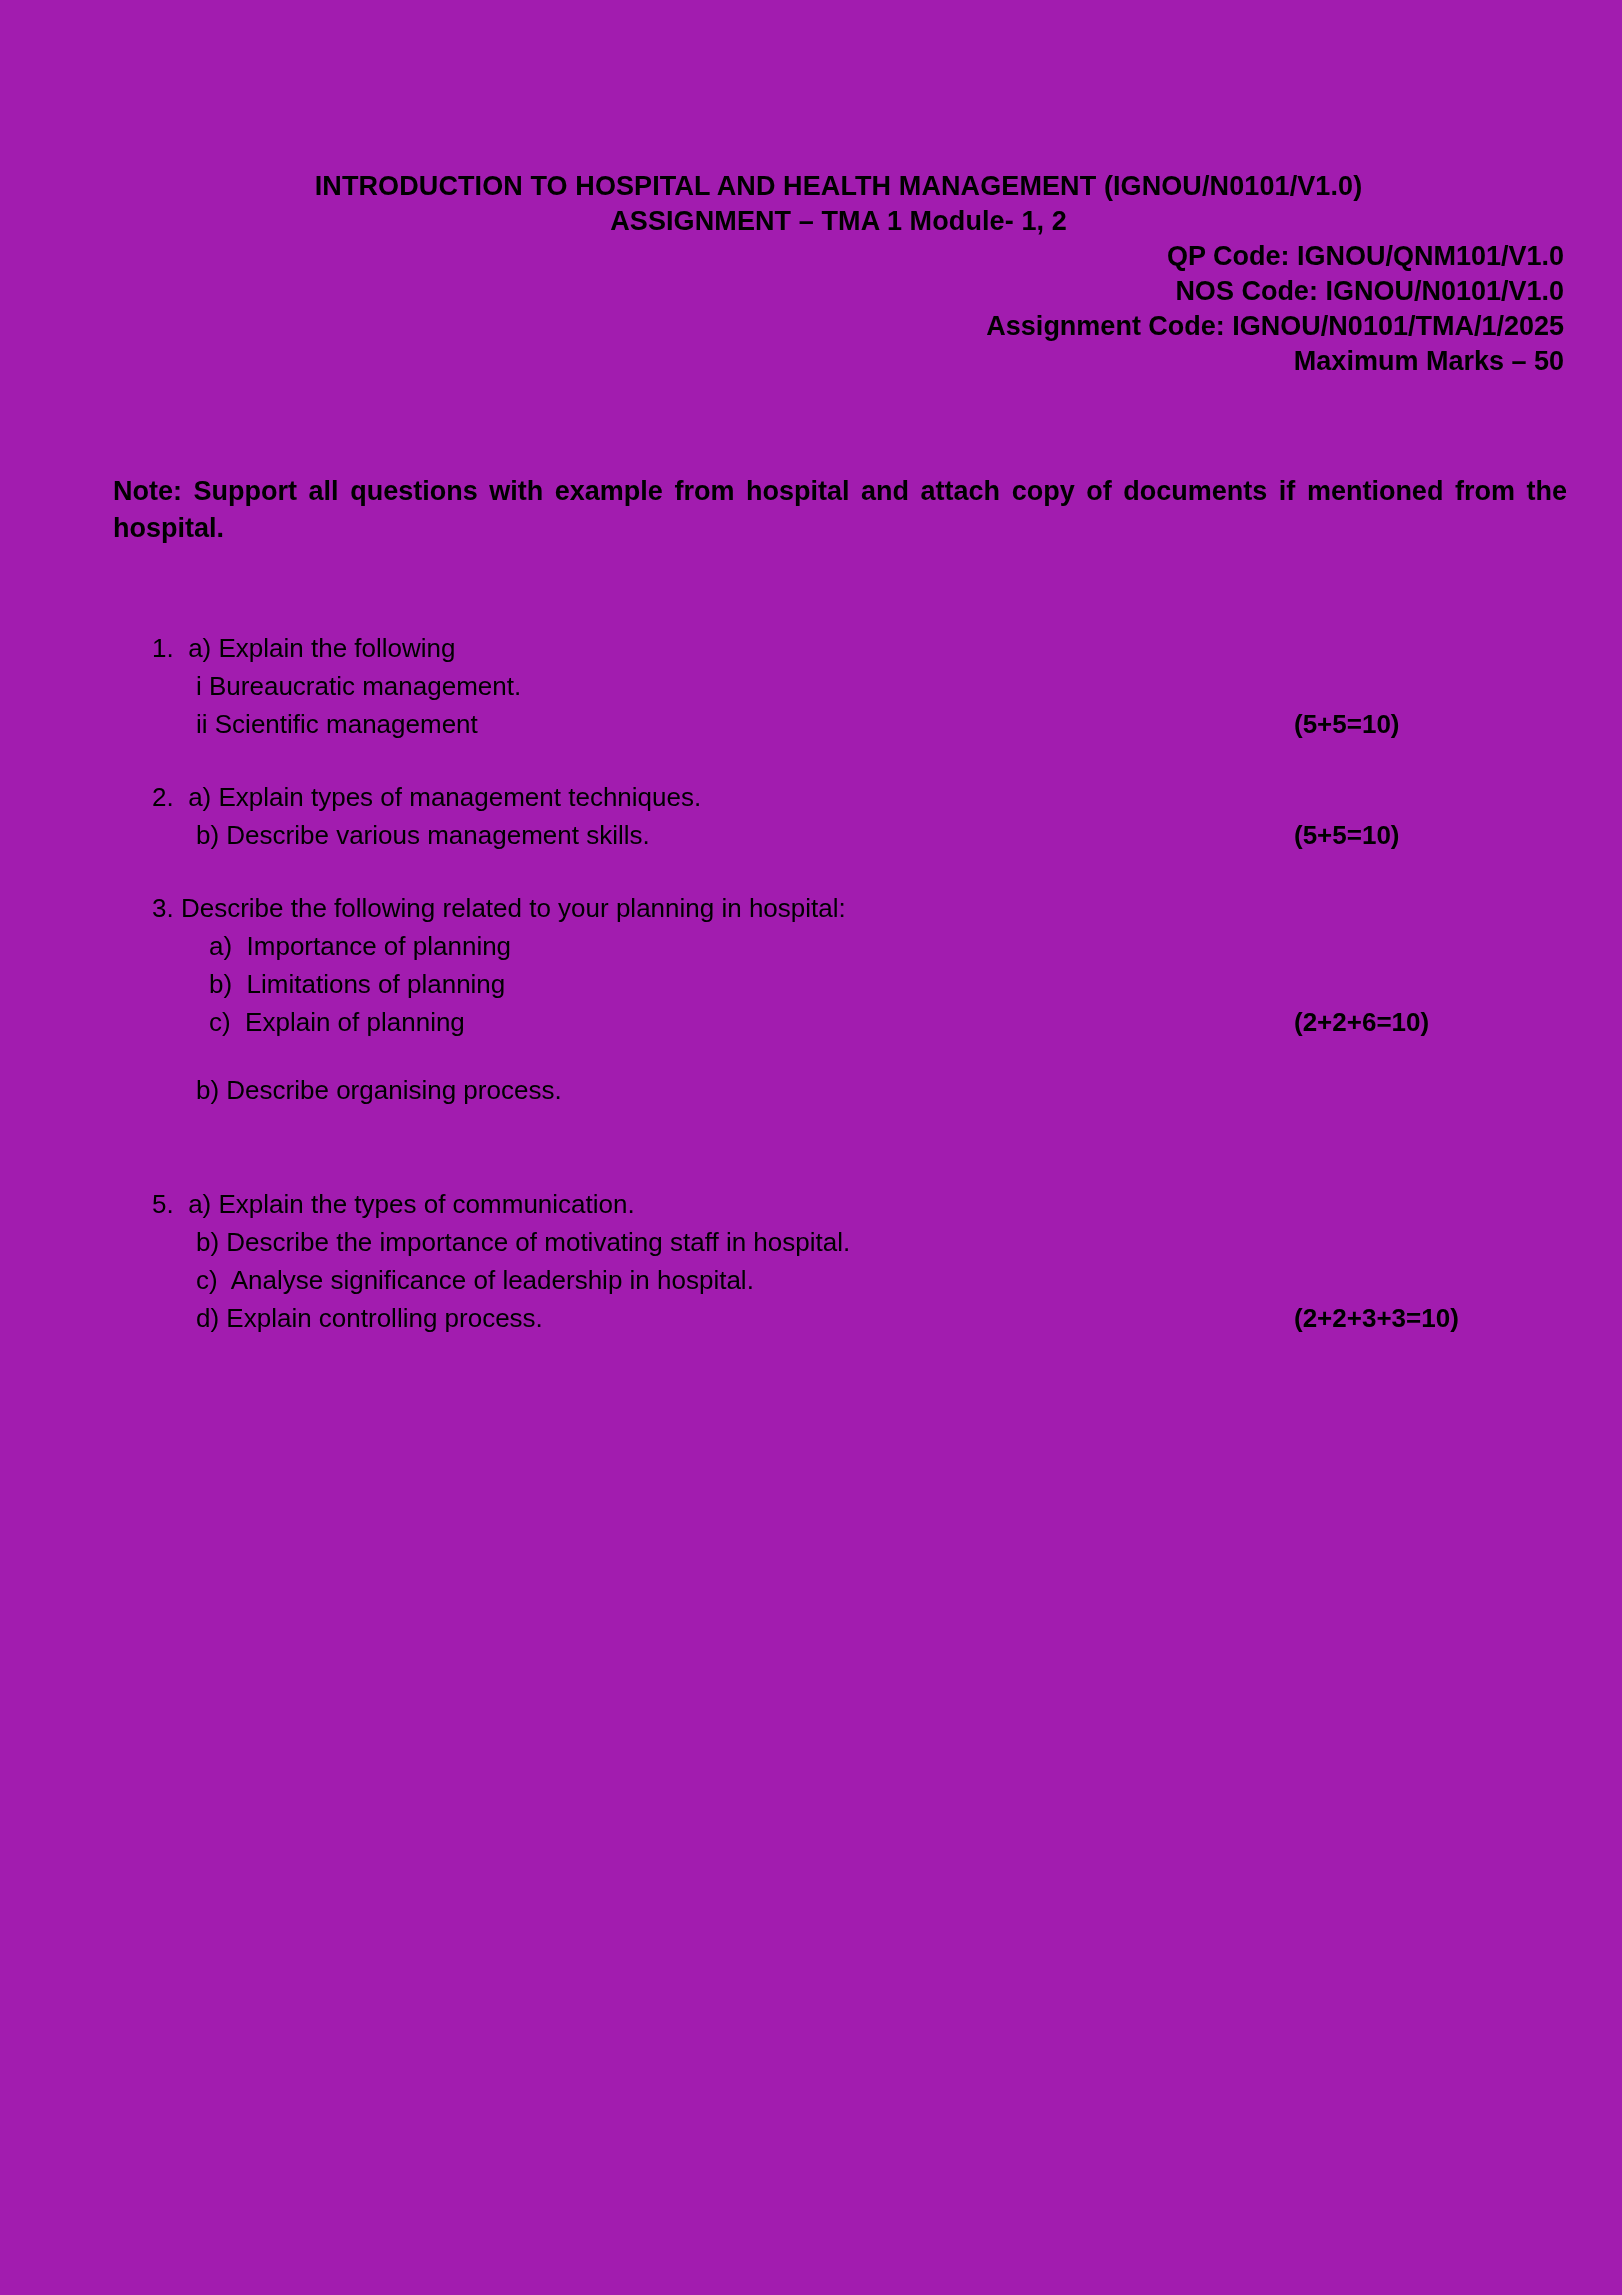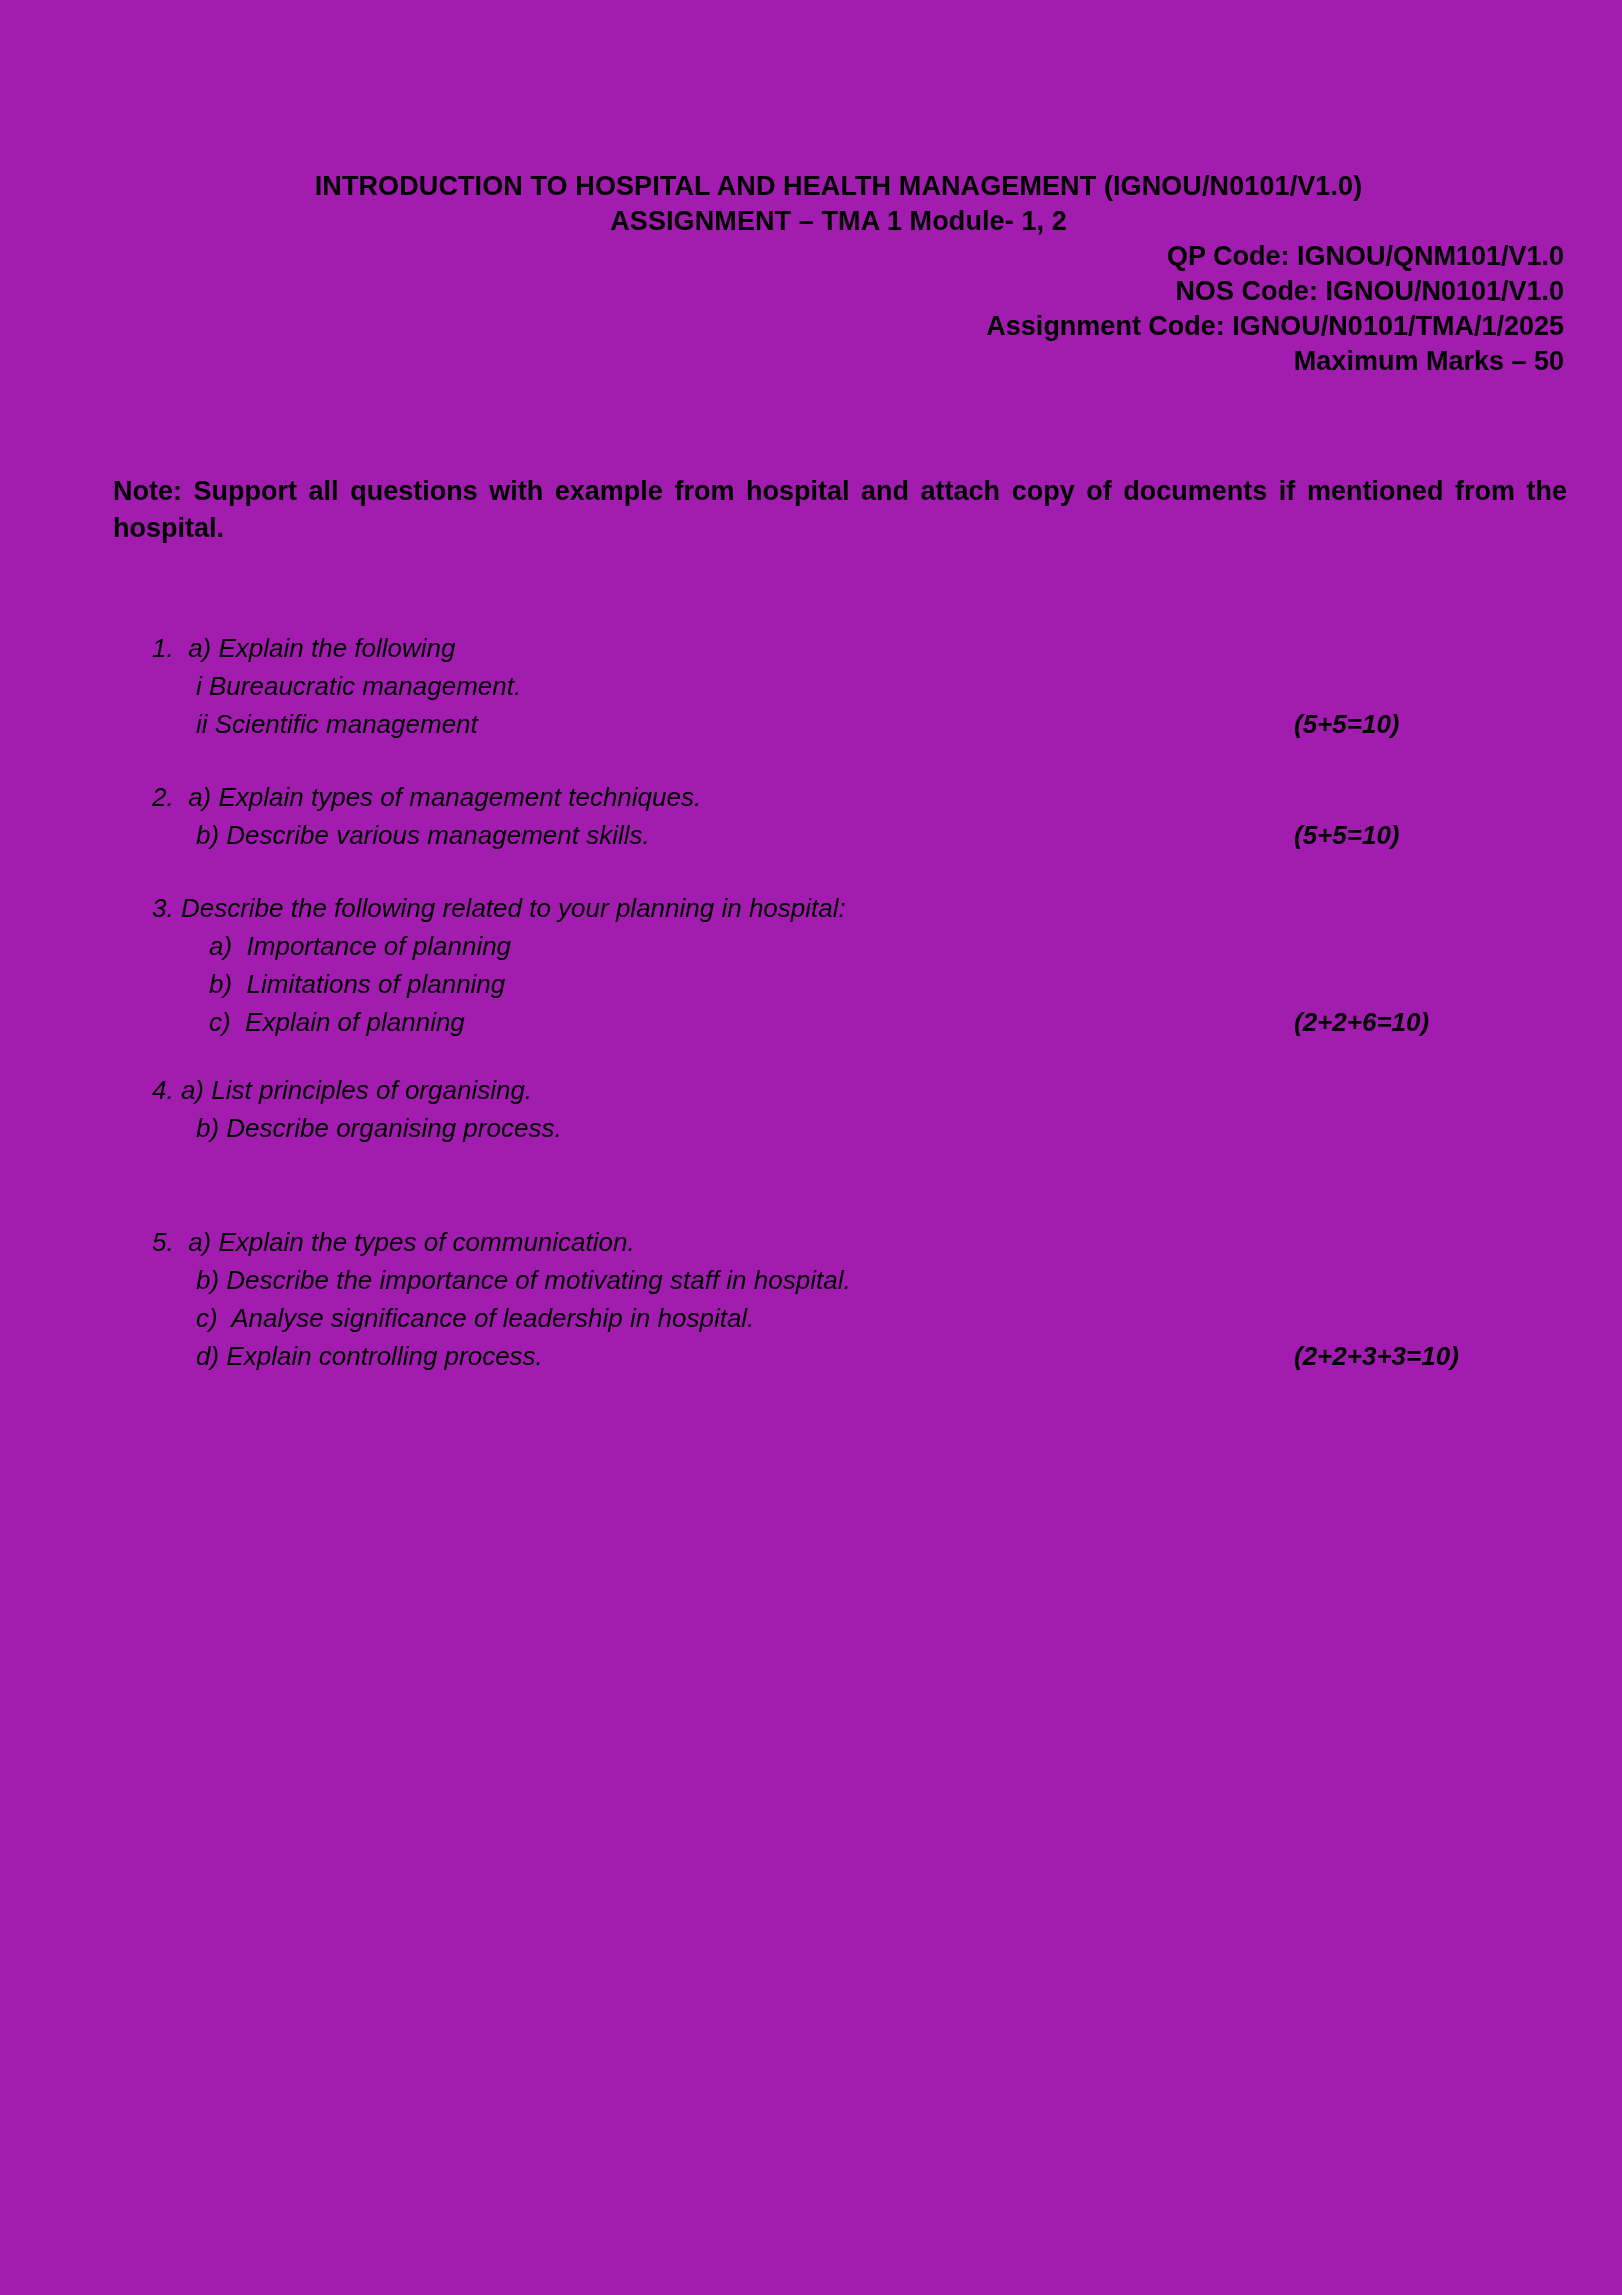--- a/index.html
+++ b/index.html
@@ -57,21 +57,20 @@
     display: inline-block;
     width: 100%;
   }
 
   
   .questions {
     position: absolute;
     left: 0;
     top: 629px;
     width: 1622px;
-    font-style: italic;
   }
   .qblock {
     position: relative;
   }
   .qline {
     position: relative;
     font-size: 26px;
     line-height: 38px;
     white-space: pre;
     min-height: 38px;
@@ -122,21 +121,20 @@
       </div>
       <div class="gap-md"></div>
       <div class="qblock">
         <div class="qline"><span class="txt" style="left: 152px;">3. Describe the following related to your planning in hospital:</span></div>
         <div class="qline"><span class="txt" style="left: 209px;">a)  Importance of planning</span></div>
         <div class="qline"><span class="txt" style="left: 209px;">b)  Limitations of planning</span></div>
         <div class="qline"><span class="txt" style="left: 209px;">c)  Explain of planning</span><span class="marks">(2+2+6=10)</span></div>
       </div>
       <div class="gap-sm"></div>
       <div class="qblock">
-        <div class="qline"><span class="txt" style="left: 152px;">4. a) List principles of organising.</span></div>
         <div class="qline"><span class="txt" style="left: 196px;">b) Describe organising process.</span></div>
       </div>
       <div class="gap-lg"></div>
       <div class="qblock">
         <div class="qline"><span class="txt" style="left: 152px;">5.  a) Explain the types of communication.</span></div>
         <div class="qline"><span class="txt" style="left: 196px;">b) Describe the importance of motivating staff in hospital.</span></div>
         <div class="qline"><span class="txt" style="left: 196px;">c)  Analyse significance of leadership in hospital.</span></div>
         <div class="qline"><span class="txt" style="left: 196px;">d) Explain controlling process.</span><span class="marks">(2+2+3+3=10)</span></div>
       </div>
     </div>

